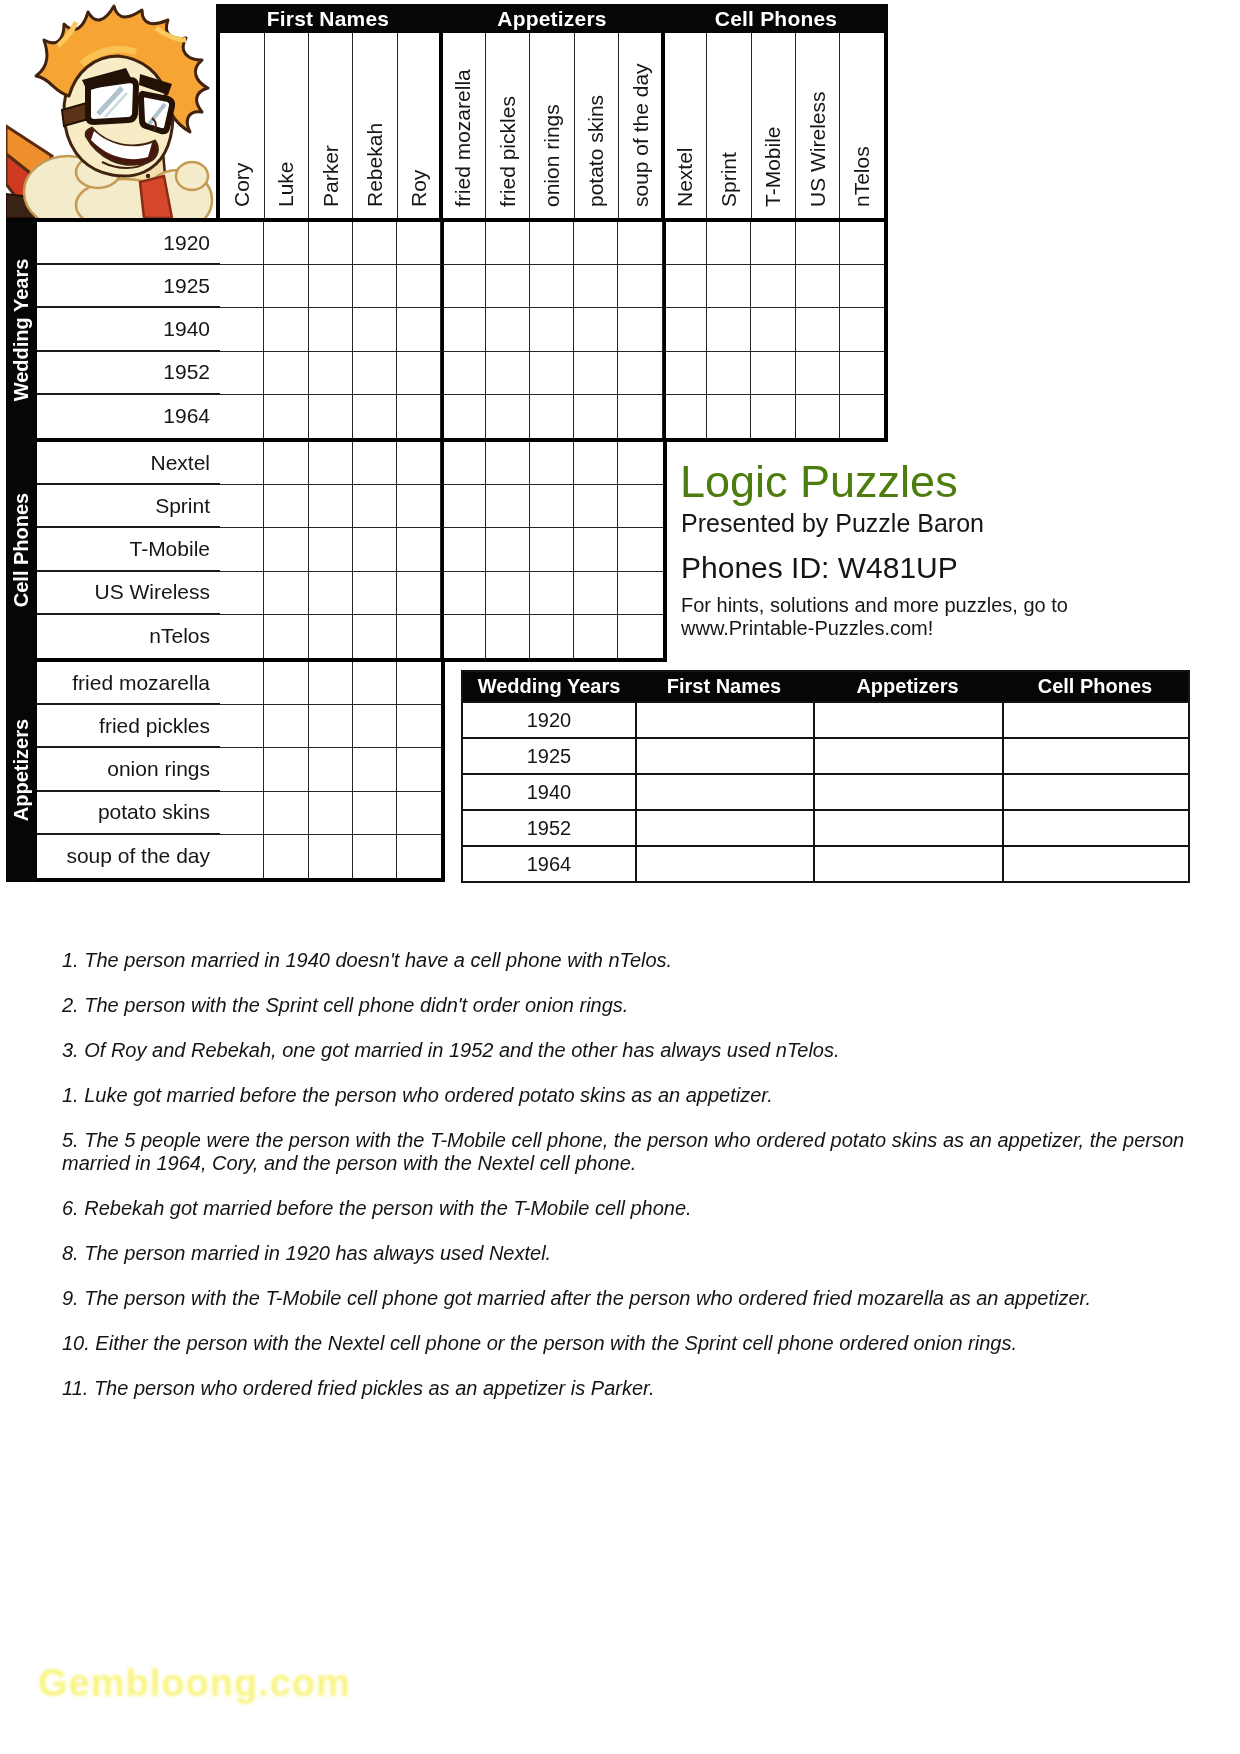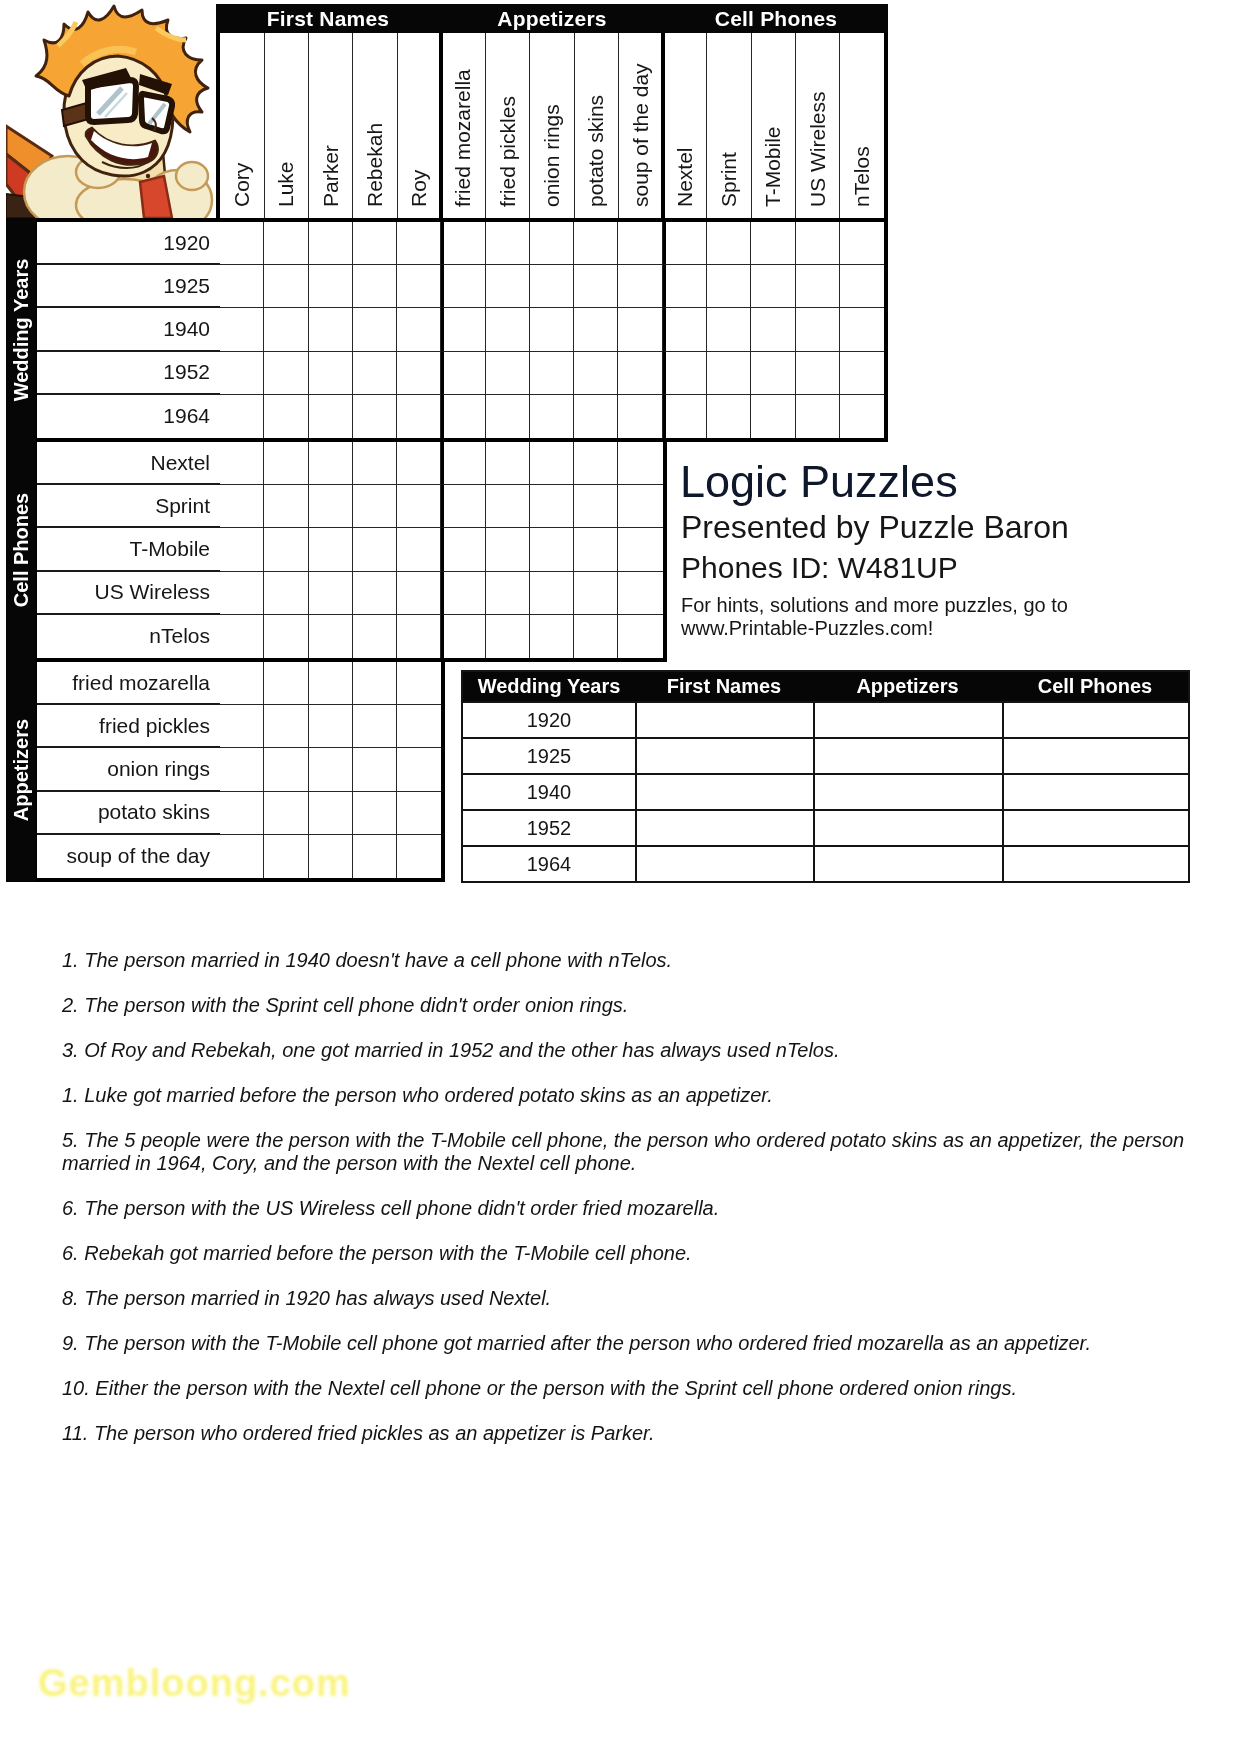--- a/index.html
+++ b/index.html
@@ -36,22 +36,22 @@
           font-size:21px;border-bottom:2px solid #1a1a1a;}
   .rlabel.last{border-bottom:none;}
 
   
   .sidebar{position:absolute;left:6px;width:30px;background:#060606;}
   .vcenter{position:absolute;bottom:50%;left:calc(50% + 11px);transform-origin:0 100%;
            transform:rotate(-90deg) translateX(-50%);white-space:nowrap;
            color:#fff;font-weight:bold;font-size:20px;line-height:22px;}
 
   
-  #main-title{left:680px;top:456px;font-size:45px;color:#0f172a;}
-  #subtitle{left:681px;top:509px;font-size:32px;}
+  #main-title{left:680px;top:456px;font-size:45px;color:#4d7c0f;}
+  #subtitle{left:681px;top:509px;font-size:25px;}
   #puzzle-id{left:681px;top:551px;font-size:30px;}
   .hintline{left:681px;font-size:20px;}
 
   
   #answer-table{left:461px;top:670px;width:729px;height:213px;border:2px solid #141414;
     box-sizing:border-box;display:grid;grid-template-columns:172px 178px 189px 186px;
     grid-template-rows:29px repeat(5,36px);}
   .ahead{background:#060606;color:#fff;font-weight:bold;font-size:20px;
          display:flex;align-items:center;justify-content:center;}
   .acell{border-top:2px solid #141414;border-left:2px solid #141414;
@@ -404,21 +404,20 @@
     <div class="acell"></div>
     <div class="acell"></div>
   </div>
 
 <div class="abs" id="clue-list">
     <div class="clue">1. The person married in 1940 doesn't have a cell phone with nTelos.</div>
     <div class="clue">2. The person with the Sprint cell phone didn't order onion rings.</div>
     <div class="clue">3. Of Roy and Rebekah, one got married in 1952 and the other has always used nTelos.</div>
     <div class="clue">1. Luke got married before the person who ordered potato skins as an appetizer.</div>
     <div class="clue">5. The 5 people were  the person with the T-Mobile cell phone, the person who ordered potato skins as an appetizer, the person married in 1964, Cory,  and the person with the Nextel cell phone.</div>
-    <div class="clue">6. The person with the US Wireless cell phone didn't order fried mozarella.</div>
     <div class="clue">6. Rebekah got married before the person with the T-Mobile cell phone.</div>
     <div class="clue">8. The person married in 1920 has always used Nextel.</div>
     <div class="clue">9. The person with the T-Mobile cell phone got married after the person who ordered fried mozarella as an appetizer.</div>
     <div class="clue">10. Either the person with the Nextel cell phone or the person with the Sprint cell phone ordered onion rings.</div>
     <div class="clue">11. The person who ordered fried pickles as an appetizer is Parker.</div>
   </div>
 
 <div class="abs" id="watermark" style="color: rgb(249, 243, 122);">Gembloong.com</div>
 
 </body></html>

